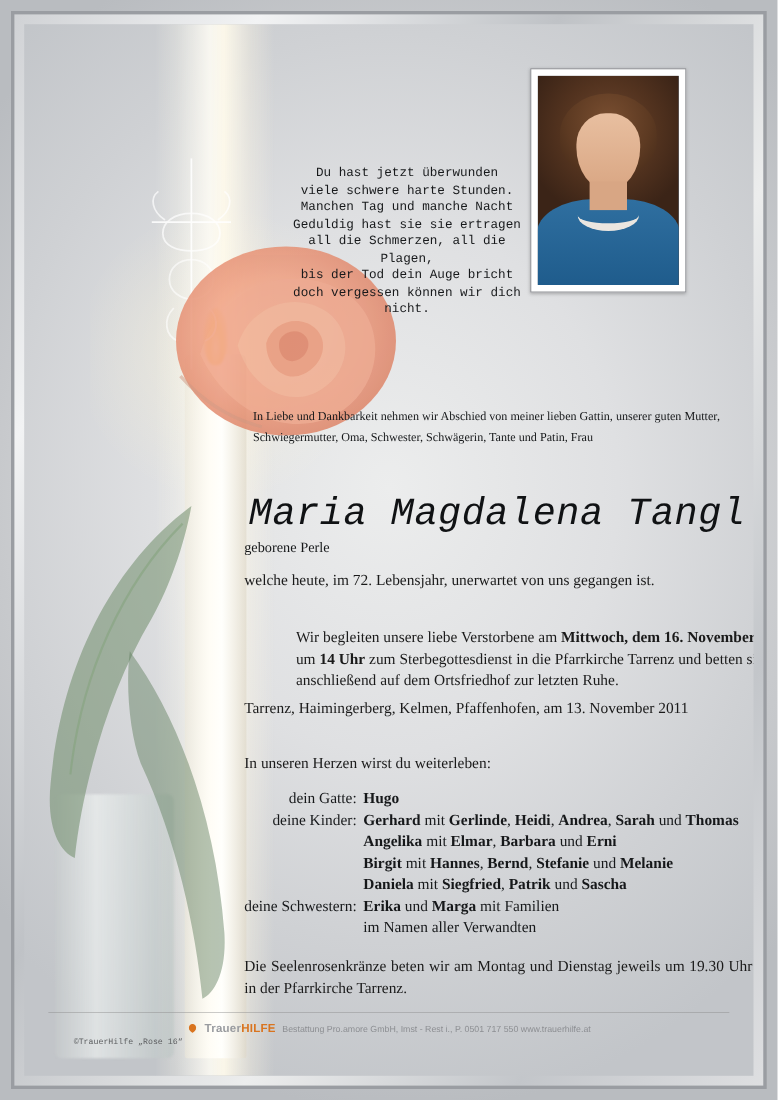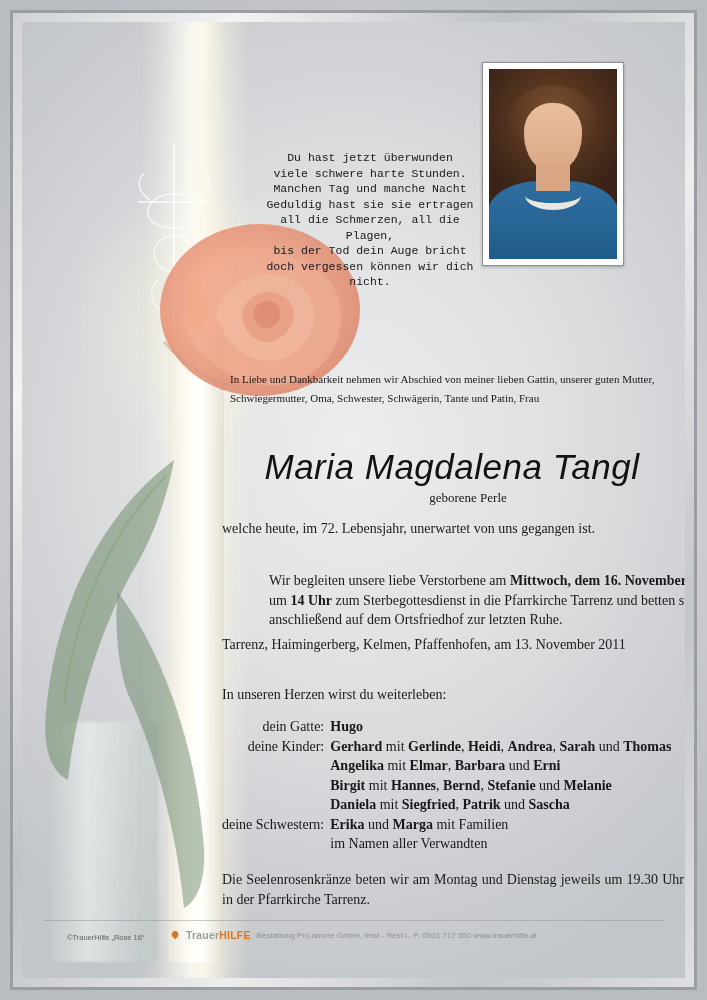--- a/index.html
+++ b/index.html
@@ -234,29 +234,28 @@
     line-height: 19px;
     color: #16181a;
   }
   .name {
     left: 200px;
     top: 425px;
     width: 460px;
     text-align: center;
     font-size: 35px;
     font-style: italic;
-    font-family: Liberation Sans, sans-serif;
+    font-family: Liberation Mono, monospace;
     letter-spacing: 0.5px;
     color: #101214;
   }
   .maiden {
-    left: 216px;
+    left: 200px;
     top: 468px;
     width: 460px;
-    text-align: center;
     font-size: 13px;
     color: #16181a;
   }
   .line-age {
     left: 200px;
     top: 497px;
     width: 470px;
     font-size: 14px;
     line-height: 19px;
   }
@@ -336,22 +335,22 @@
   .logo-txt {
     font-size: 10.5px;
     font-weight: bold;
     letter-spacing: 0.2px;
   }
   .logo-trauer { color: #9a9ca0; }
   .logo-hilfe { color: #d9741f; }
   .copyright {
     position: absolute;
     left: 26px;
-    bottom: 36px;
-    font-family: Liberation Sans, sans-serif;
+    bottom: 26px;
+    font-family: Liberation Mono, monospace;
     font-size: 7.5px;
     color: #5f6163;
     padding-left: 19px;
   }
 </style>
 </head>
 <body>
 
 <div class="card">
   <div class="frame-outer"></div>

